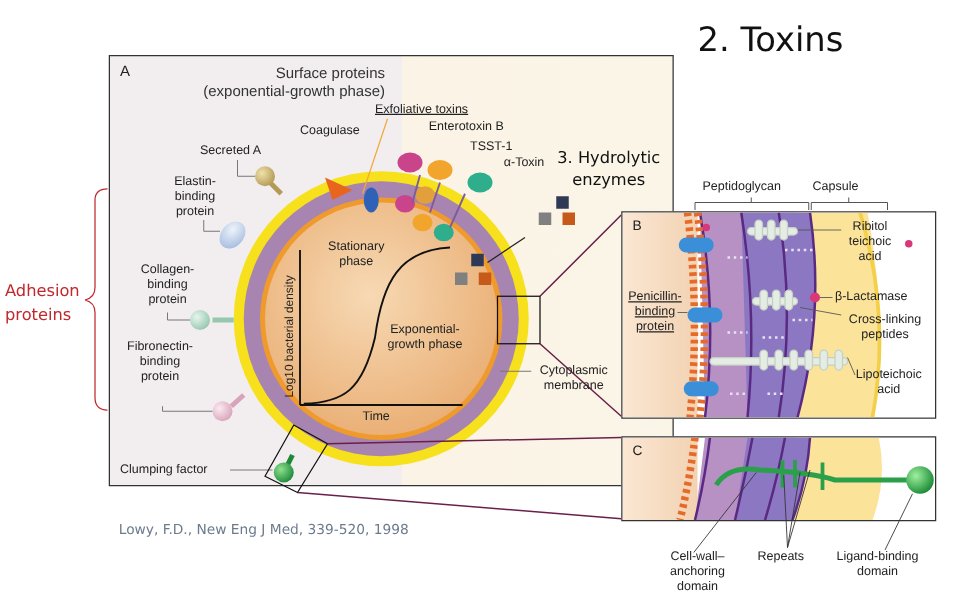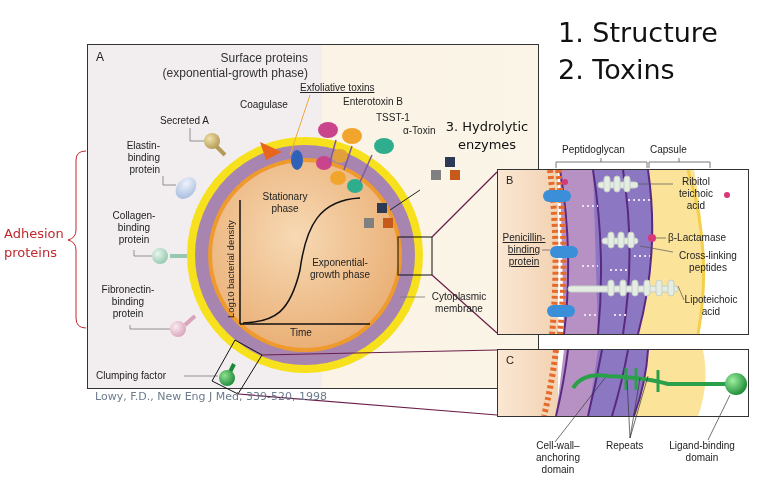--- a/index.html
+++ b/index.html
@@ -11,21 +11,20 @@
   .lbl-l{text-align:left;}
   .hdr{position:absolute;font-size:12px;color:#333;line-height:15px;text-align:right;}
   .panelB{position:absolute;left:497px;top:169px;width:250px;height:164px;border:1px solid #333;background:#fff;overflow:hidden;}
   .panelC{position:absolute;left:497px;top:349px;width:250px;height:66px;border:1px solid #333;background:#fff;overflow:hidden;}
   svg text{font-family:"Liberation Sans",sans-serif;}
 </style>
 </head>
 <body>
 
 <div class="abs slide-text" style="left:558px;top:14px;font-size:27px;line-height:37px;">
-  <div><span>1.</span> <span>Structure</span></div>
   <div><span>2.</span> <span>Toxins</span></div>
 </div>
 
 <div class="abs" style="left:4px;top:224px;color:#c0282d;font-family:'DejaVu Sans',sans-serif;font-size:13px;line-height:19px;">
   <div>Adhesion</div>
   <div>proteins</div>
 </div>
 <svg class="abs" style="left:66px;top:150px;" width="24" height="180">
   <path d="M20,1 Q10,1 10,10 L10,80 Q10,88 2,90 Q10,92 10,100 L10,168 Q10,178 20,178" fill="none" stroke="#c0282d" stroke-width="1"></path>
 </svg>
@@ -137,31 +136,31 @@
   <line x1="432" y1="237" x2="497" y2="172" stroke="#6a1f4a" stroke-width="1.2"></line>
   <line x1="432" y1="275" x2="497" y2="333" stroke="#6a1f4a" stroke-width="1.2"></line>
 
   <line x1="262" y1="355" x2="497" y2="350" stroke="#6a1f4a" stroke-width="1.2"></line>
   <line x1="238" y1="394" x2="497" y2="415" stroke="#6a1f4a" stroke-width="1.2"></line>
 
   <line x1="400" y1="297" x2="425" y2="297" stroke="#777" stroke-width="0.8"></line>
 </svg>
 
 <div class="lbl" style="left:160px;top:115px;">Secreted A</div>
-<div class="lbl" style="left:100px;top:140px;width:60px;text-align:right;">
+<div class="lbl" style="left:126px;top:140px;width:60px;">
   <div>Elastin-</div>
     <div>binding</div>
     <div>protein</div>
 </div>
 <div class="lbl" style="left:104px;top:210px;width:60px;">
   <div>Collagen-</div>
     <div>binding</div>
     <div>protein</div>
 </div>
-<div class="lbl" style="left:95px;top:284px;width:66px;">
+<div class="lbl" style="left:95px;top:272px;width:66px;">
   <div>Fibronectin-</div>
     <div>binding</div>
     <div>protein</div>
 </div>
 <div class="lbl lbl-l" style="left:96px;top:370px;">Clumping factor</div>
 <div class="lbl lbl-l" style="left:240px;top:99px;">Coagulase</div>
 <div class="lbl lbl-l" style="left:300px;top:82px;text-decoration:underline;">Exfoliative toxins</div>
 <div class="lbl lbl-l" style="left:343px;top:96px;">Enterotoxin B</div>
 <div class="lbl lbl-l" style="left:376px;top:112px;">TSST-1</div>
 <div class="lbl lbl-l" style="left:403px;top:125px;">α-Toxin</div>
@@ -315,13 +314,13 @@
   <div>Cell-wall–</div>
     <div>anchoring</div>
     <div>domain</div>
 </div>
 <div class="lbl" style="left:606px;top:440px;">Repeats</div>
 <div class="lbl" style="left:662px;top:440px;width:80px;">
   <div>Ligand-binding</div>
     <div>domain</div>
 </div>
 
-<div class="abs" style="left:95px;top:390px;font-family:'DejaVu Sans',sans-serif;font-size:11px;color:#6b7b8c;">Lowy, F.D., New Eng J Med, 339-520, 1998</div>
+<div class="abs" style="left:95px;top:417px;font-family:'DejaVu Sans',sans-serif;font-size:11px;color:#6b7b8c;">Lowy, F.D., New Eng J Med, 339-520, 1998</div>
 
 </body></html>

